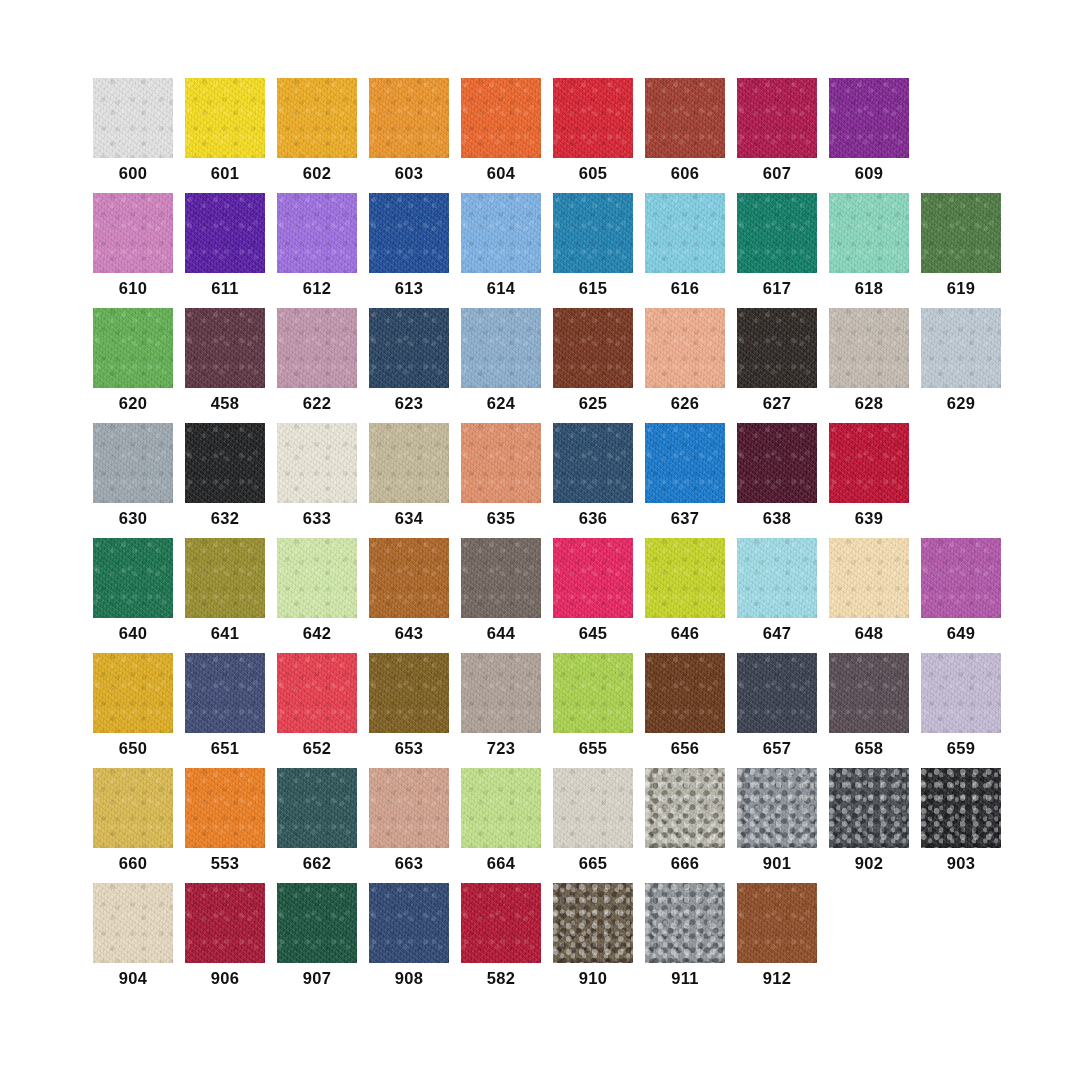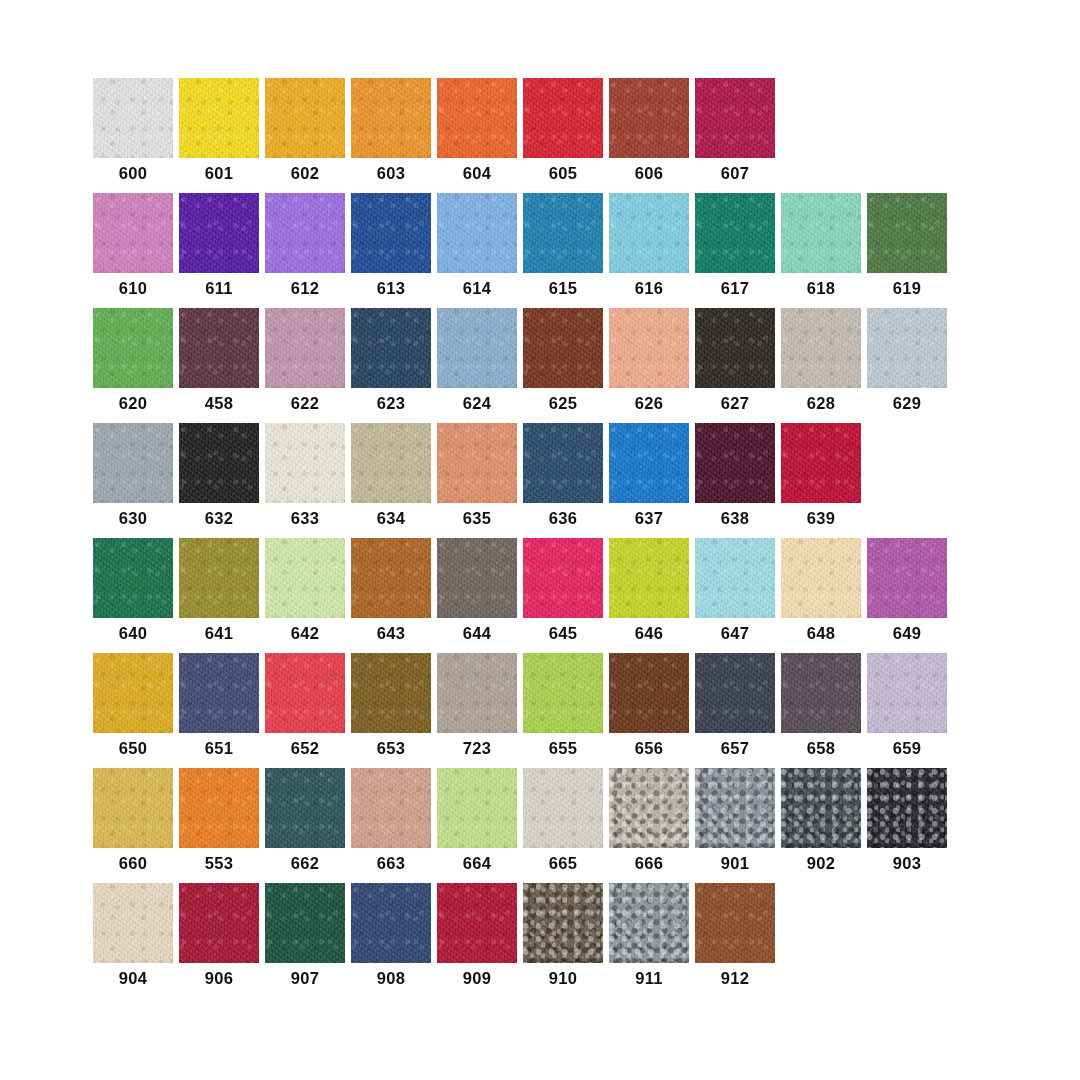--- a/index.html
+++ b/index.html
@@ -24,21 +24,21 @@
 
   .swatch-grid {
     position: absolute;
     left: 93px;
     top: 78px;
     width: 890px;
   }
 
   .swatch-row {
     display: flex;
-    gap: 6px;
+    gap: 12px;
     height: 115px;
   }
 
   .swatch-cell {
     width: 80px;
     display: flex;
     flex-direction: column;
     align-items: center;
   }
 
@@ -143,20 +143,24 @@
           <div class="swatch-label">605</div>
         </div>
         <div class="swatch-cell">
           <div class="swatch-chip" style="background-color: rgb(158, 58, 44);"></div>
           <div class="swatch-label">606</div>
         </div>
         <div class="swatch-cell">
           <div class="swatch-chip" style="background-color: rgb(173, 19, 73);"></div>
           <div class="swatch-label">607</div>
         </div>
+        <div class="swatch-cell">
+          <div class="swatch-chip" style="background-color: rgb(126, 34, 144);"></div>
+          <div class="swatch-label">609</div>
+        </div>
       </div>
       <div class="swatch-row">
         <div class="swatch-cell">
           <div class="swatch-chip" style="background-color: rgb(207, 127, 189);"></div>
           <div class="swatch-label">610</div>
         </div>
         <div class="swatch-cell">
           <div class="swatch-chip" style="background-color: rgb(84, 24, 162);"></div>
           <div class="swatch-label">611</div>
         </div>
@@ -411,21 +415,21 @@
         <div class="swatch-cell">
           <div class="swatch-chip" style="background-color: rgb(23, 81, 58);"></div>
           <div class="swatch-label">907</div>
         </div>
         <div class="swatch-cell">
           <div class="swatch-chip" style="background-color: rgb(44, 68, 112);"></div>
           <div class="swatch-label">908</div>
         </div>
         <div class="swatch-cell">
           <div class="swatch-chip" style="background-color: rgb(176, 18, 48);"></div>
-          <div class="swatch-label">909</div>
+          <div class="swatch-label">582</div>
         </div>
         <div class="swatch-cell">
           <div class="swatch-chip coarse" style="background-color: rgb(106, 91, 71);"></div>
           <div class="swatch-label">910</div>
         </div>
         <div class="swatch-cell">
           <div class="swatch-chip coarse" style="background-color: rgb(142, 148, 154);"></div>
           <div class="swatch-label">911</div>
         </div>
         <div class="swatch-cell">

